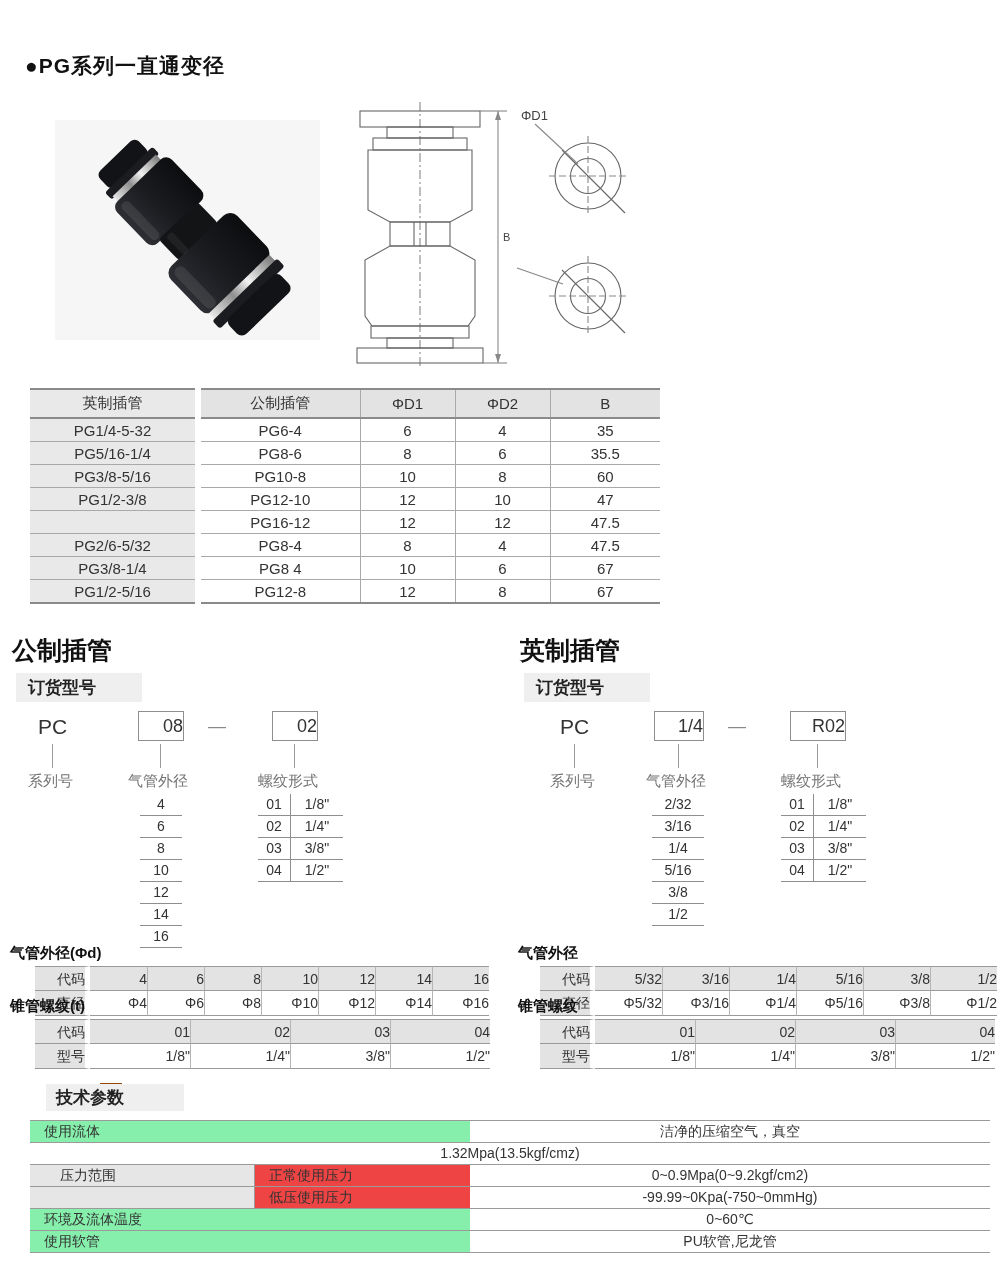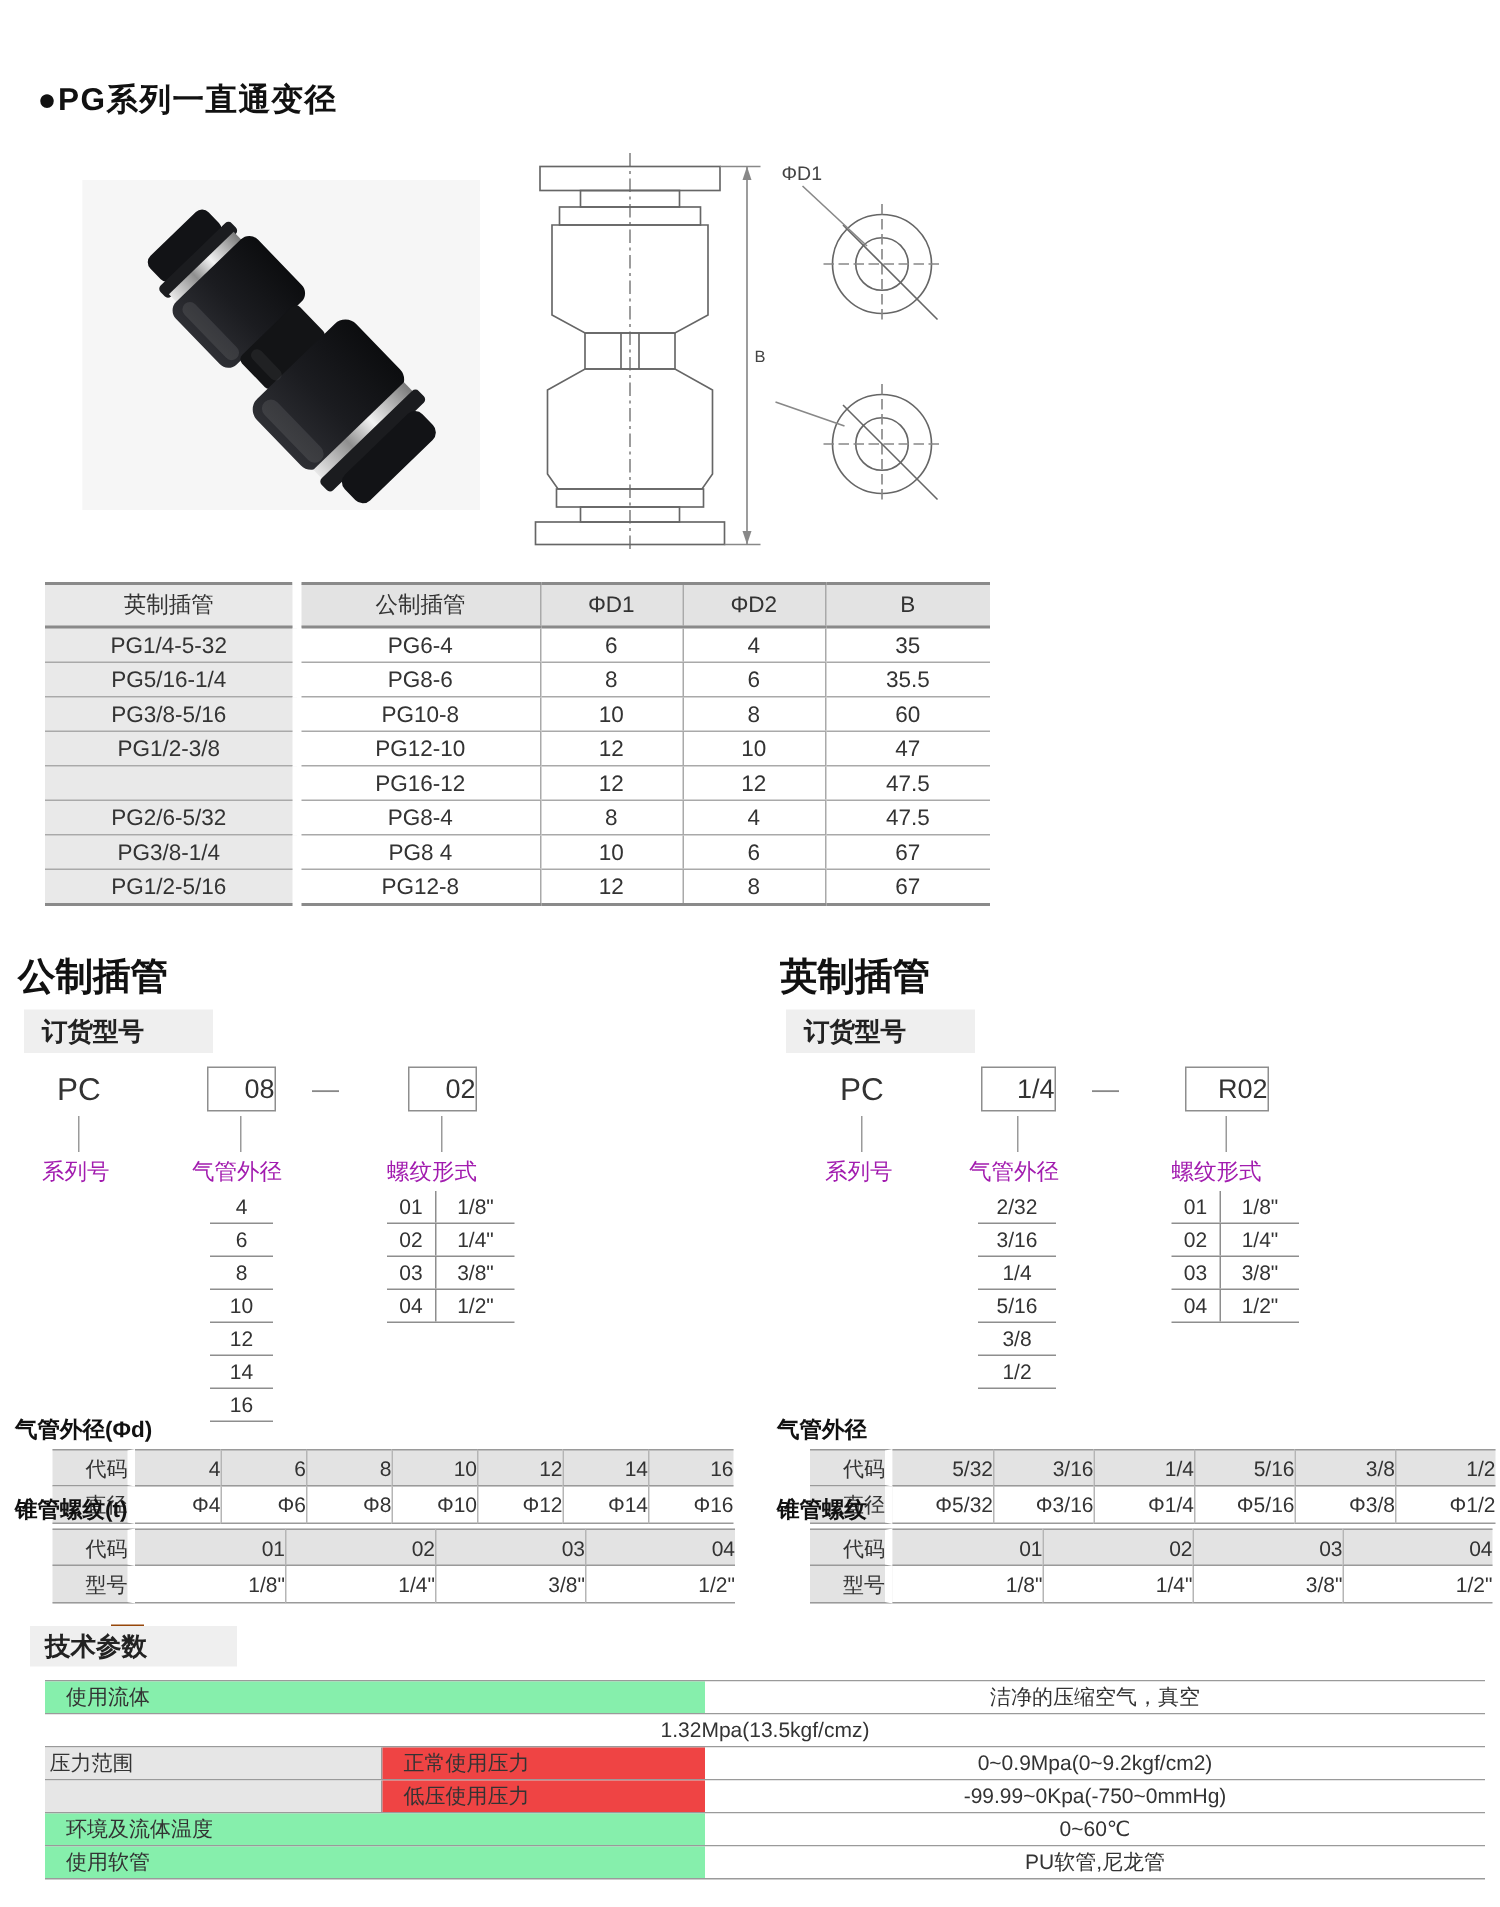--- a/index.html
+++ b/index.html
@@ -25,21 +25,21 @@
   .sec-heading{font-size:25px;font-weight:bold;color:#111;}
   .order-bar{display:flex;align-items:center;height:28px;flex-direction:column;}
   .order-sq{width:24px;height:24px;background:#96470a;display:inline-block;}
   .order-text{font-size:17px;font-weight:bold;background:#efefef;padding:3px 46px 3px 12px;margin-left:8px;color:#222;}
 
   
   .code-series{font-size:21px;color:#333;}
   .code-box{height:28px;line-height:28px;border:1px solid #8e8e8e;text-align:right;font-size:18px;color:#333;}
   .code-dash{font-size:18px;color:#888;}
   .vline{width:1px;background:#9a9a9a;}
-  .bd-label{font-size:15px;color:#a21caf;}
+  .bd-label{font-size:15px;color:#737373;}
   .opt-list{font-size:14px;color:#333;}
   .opt-list .opt{height:21px;line-height:21px;text-align:center;border-bottom:1px solid #8e8e8e;}
   .thr-table{font-size:14px;color:#333;}
   .thr-row{display:flex;border-bottom:1px solid #8e8e8e;height:21px;line-height:21px;}
   .thr-code{width:32px;text-align:center;border-right:1px solid #8e8e8e;}
   .thr-val{width:52px;text-align:center;}
 
   
   .mini-title{font-size:15px;font-weight:bold;color:#111;}
   .mini-table{font-size:14px;color:#333;}
@@ -48,21 +48,21 @@
   .mini-row:first-child .mini-cell{border-top:1px solid #9a9a9a;background:#e3e3e3;}
   .mini-lab{width:55px;background:#e3e3e3;border-right:5px solid #fff;}
   .mini-val{border-left:1px solid #b5b5b5;}
   .mini-val.first{border-left:none;}
   .w57{width:57px;}.w67{width:67px;}.w100{width:100px;}
 
   
   .tech-table{width:960px;font-size:14px;color:#333;border-top:1px solid #9a9a9a;}
   .tech-row{display:flex;border-bottom:1px solid #9a9a9a;height:21px;line-height:21px;}
   .tech-lab{width:440px;background:#86efac;padding-left:14px;box-sizing:border-box;}
-  .tech-lab1{width:225px;background:#e6e6e6;padding-left:3px;box-sizing:border-box;border-right:1px solid #9a9a9a;}
+  .tech-lab1{width:225px;background:#e6e6e6;padding-left:30px;box-sizing:border-box;border-right:1px solid #9a9a9a;}
   .tech-lab2{width:215px;background:#ef4444;padding-left:14px;box-sizing:border-box;}
   .tech-val{flex:1;text-align:center;background:#fff;}
 
   svg text{font-family:"Liberation Sans","DejaVu Sans",sans-serif;}
 </style>
 </head>
 <body>
 
 <div id="page">
 
@@ -380,21 +380,21 @@
     </div>
     <div class="mini-row">
       <div class="mini-cell mini-lab">型号</div>
       <div class="mini-cell mini-val first w100">1/8"</div>
       <div class="mini-cell mini-val w100">1/4"</div>
       <div class="mini-cell mini-val w100">3/8"</div>
       <div class="mini-cell mini-val w100">1/2"</div>
     </div>
   </div>
 
-  <div class="abs order-bar" style="left:12px;top:1083px;">
+  <div class="abs order-bar" style="left:38px;top:1083px;">
     <span class="order-sq" style="width:22px;height:22px;"></span>
     <span class="order-text" style="padding:2px 60px 2px 10px;">技术参数</span>
   </div>
 
   <div class="abs tech-table" style="left:30px;top:1120px;">
     <div class="tech-row">
       <div class="tech-lab">使用流体</div>
       <div class="tech-val">洁净的压缩空气，真空</div>
     </div>
     <div class="tech-row">

